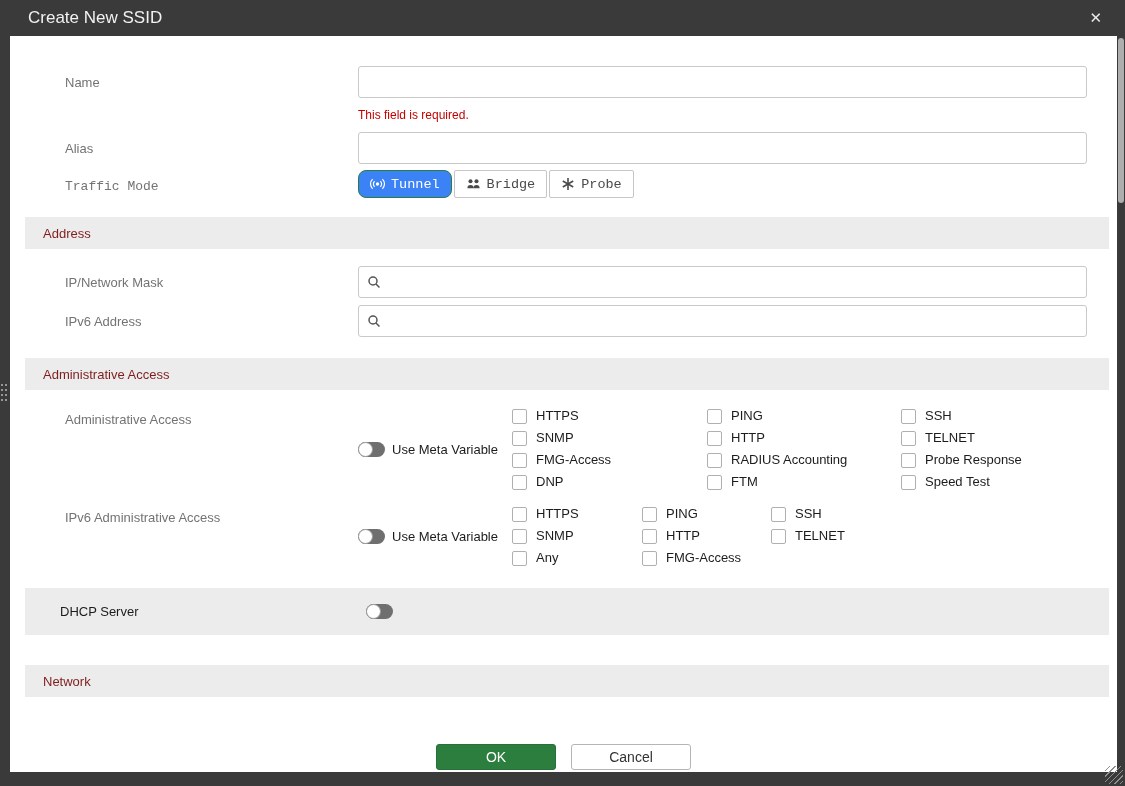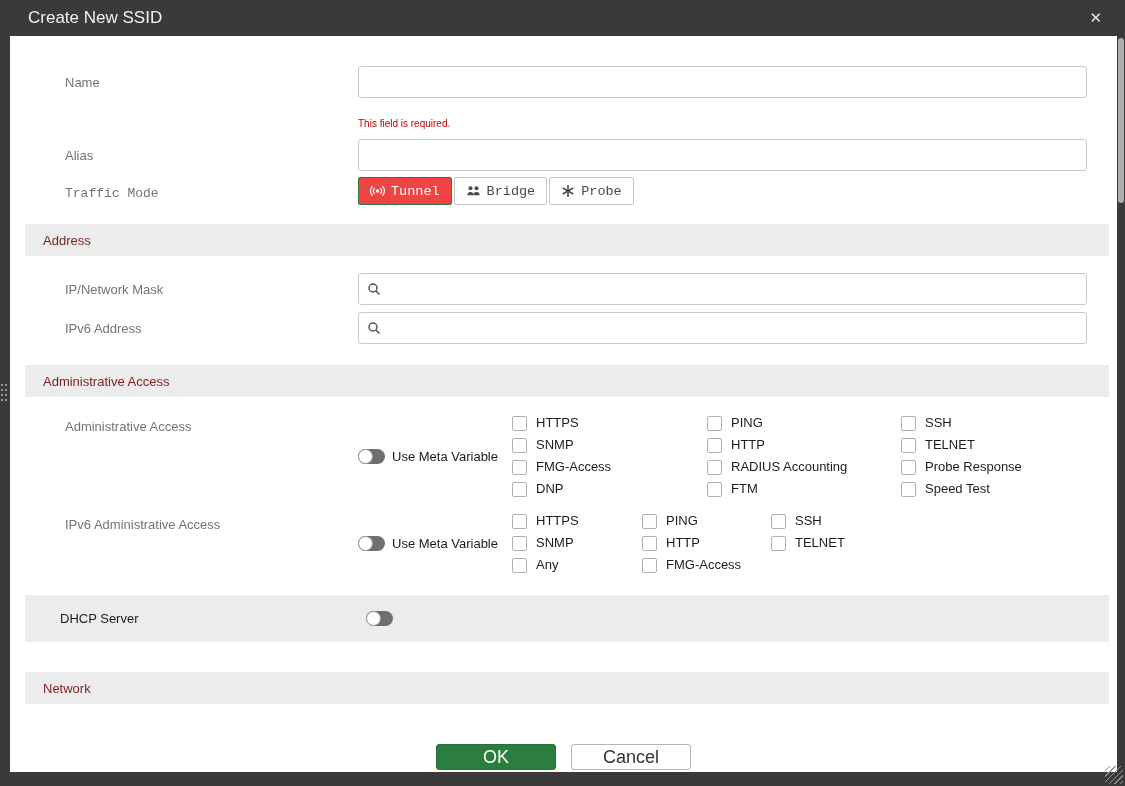--- a/index.html
+++ b/index.html
@@ -19,29 +19,29 @@
   .flabel{flex:0 0 293px;font-size:13px;color:#737373;padding-top:9px;}
   .flabel.top{padding-top:7px;}
   .fctrl{flex:1;min-width:0;}
   .tinput{
     width:100%;height:32px;box-sizing:border-box;border:1px solid #c9c9c9;border-radius:3px;
     padding:0 10px;font-size:13px;font-family:inherit;color:#222;background:#fff;outline:none;
   }
   .search-wrap{position:relative;}
   .search-wrap .tinput{padding-left:30px;}
   .mag{position:absolute;left:9px;top:9px;width:14px;height:14px;}
-  .err{color:#c40000;font-size:10px;margin-top:20px;}
+  .err{color:#c40000;font-size:12px;margin-top:10px;}
   
   .seg-group{display:flex;gap:2px;}
   .seg{
     height:28px;box-sizing:border-box;display:flex;align-items:center;gap:6px;padding:0 11px;
     border:1px solid #c6c6c6;background:#fff;color:#4a4a4a;font-size:13.5px;border-radius:2px;cursor:pointer;
   }
   .seg svg{display:block;}
-  .seg.selected{background:#ef4444;border-color:#2b7e3e;color:#fff;}
+  .seg.selected{background:#3b82f6;border-color:#2b7e3e;color:#fff;border-radius:8px;}
   
   .section-bar{
     margin:8px 8px 0 15px;height:32px;background:#ececec;display:flex;align-items:center;
     padding-left:18px;font-size:13px;color:#7f1d1d;
   }
   
   .toggle{width:27px;height:15px;flex:none;border-radius:8px;background:#6f6f6f;position:relative;display:inline-block;cursor:pointer;}
   .toggle::after{
     content:"";position:absolute;left:0;top:0;width:15px;height:15px;border-radius:50%;
     background:#fff;border:1px solid #9a9a9a;box-sizing:border-box;
@@ -59,21 +59,21 @@
     margin-left:auto;margin-right:11px;margin-top:3px;width:14px;height:14px;flex:none;border-radius:50%;
     background:#2a5d8c;color:#fff;font-size:10px;font-weight:700;font-style:italic;
     display:flex;align-items:center;justify-content:center;font-family:"Liberation Serif",serif;cursor:pointer;
   }
   
   .dhcp-bar{margin:19px 8px 0 15px;height:47px;background:#ececec;display:flex;align-items:center;padding-left:35px;}
   .dhcp-label{width:306px;font-size:13px;color:#1c1c1c;}
   
   .footer{position:absolute;left:0;right:0;bottom:2px;display:flex;justify-content:center;gap:15px;}
   .btn{
-    width:120px;height:26px;box-sizing:border-box;border-radius:3px;font-size:18px;font-family:inherit;
+    width:120px;height:26px;box-sizing:border-box;border-radius:3px;font-size:14px;font-family:inherit;
     display:flex;align-items:center;justify-content:center;cursor:pointer;
   }
   .btn-ok{background:#2b7e3e;color:#fff;border:1px solid #27703a;}
   .btn-cancel{background:#fff;color:#333;border:1px solid #b5b5b5;}
   
   .scroll-thumb{position:absolute;right:1px;top:38px;width:6px;height:165px;border-radius:3px;background:#aeaeae;cursor:pointer;}
   .resize-grip{
     position:absolute;right:2px;bottom:2px;width:18px;height:18px;cursor:nwse-resize;
     background:repeating-linear-gradient(135deg,transparent 0 3px,#8f8f8f 3px 4px);
   }

